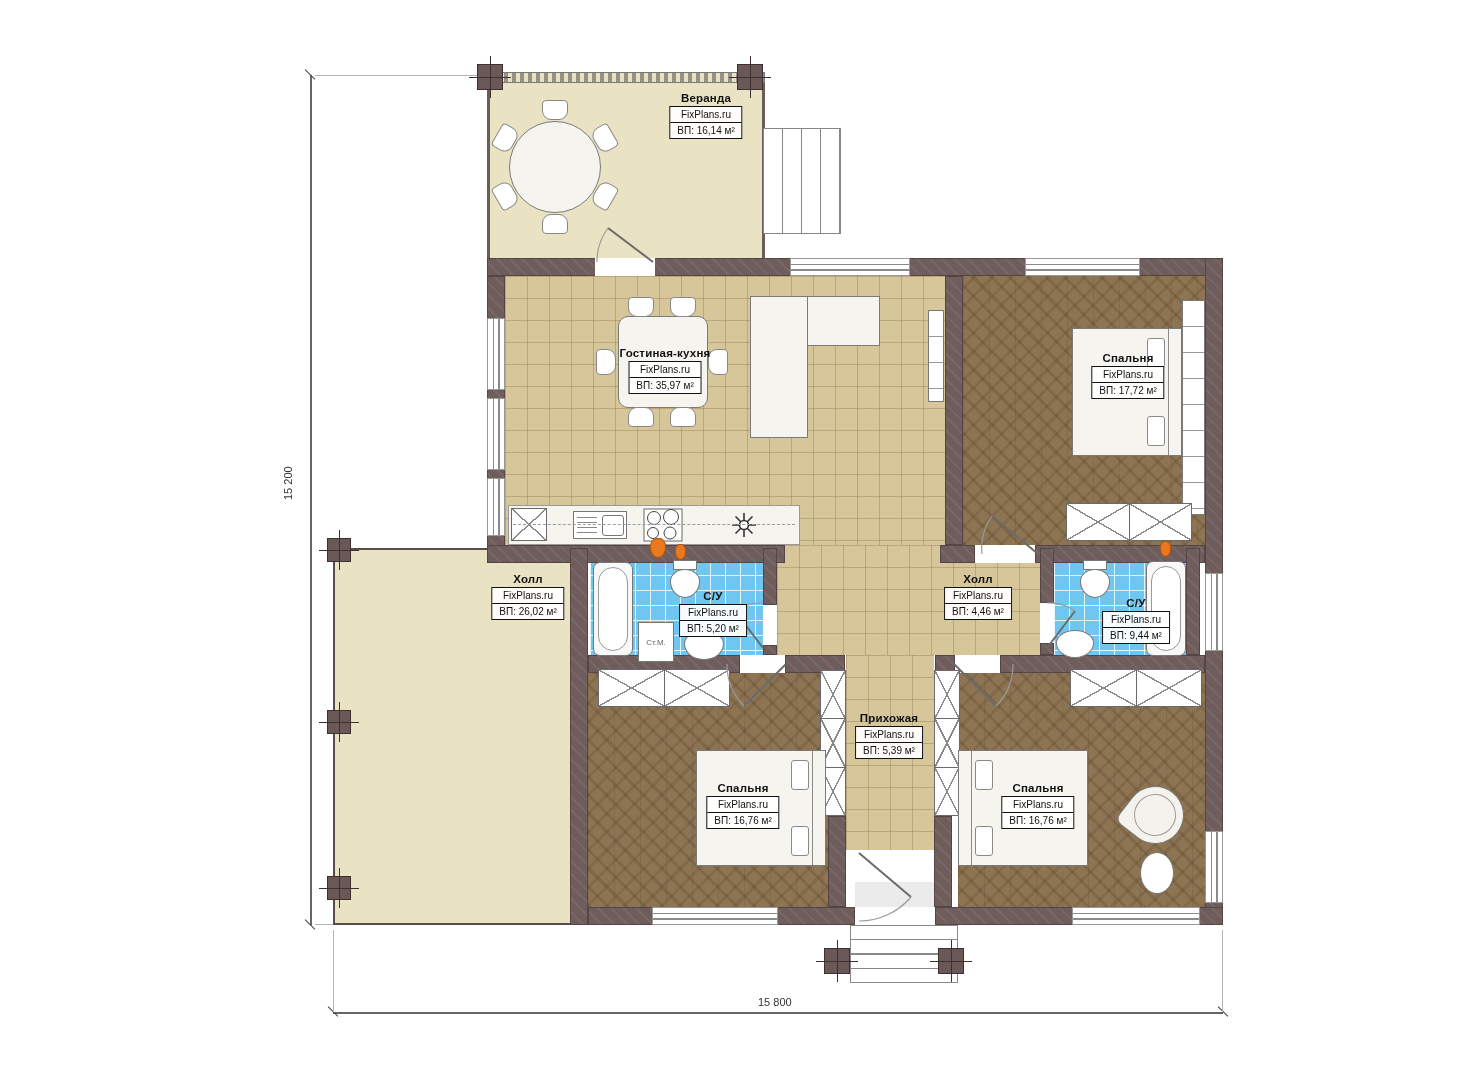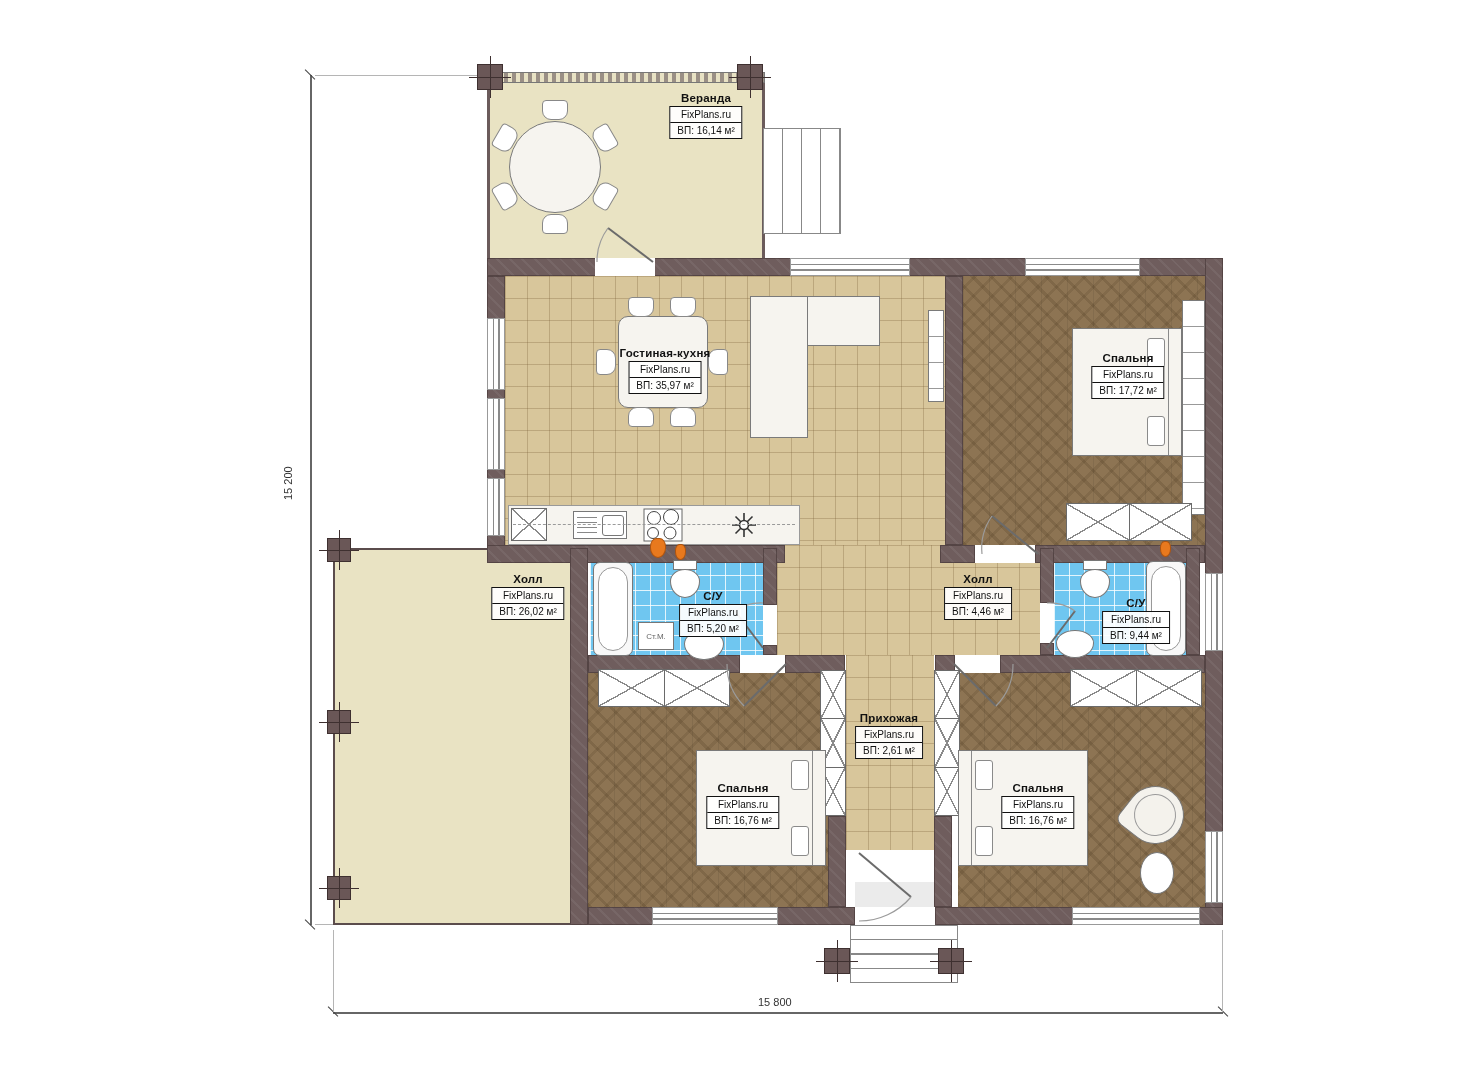--- a/index.html
+++ b/index.html
@@ -217,21 +217,21 @@
   <div class="xwrap" style="left:1066px;top:503px;width:126px;height:38px;">
     <div class="xcell"></div>
       <div class="xcell"></div>
   </div>
 
   <div class="tub" style="left:593px;top:562px;width:40px;height:94px;"></div>
   <div class="toilet" style="left:670px;top:560px;width:30px;height:38px;">
     <div class="tk"></div>
       <div class="bw"></div>
   </div>
-  <div class="wm" style="left:638px;top:622px;width:36px;height:28px;">
+  <div class="wm" style="left:638px;top:622px;width:36px;height:40px;">
     <span>Ст.М.</span>
   </div>
   <div class="sinkb" style="left:684px;top:630px;width:40px;height:30px;"></div>
 
   <div class="toilet" style="left:1080px;top:560px;width:30px;height:38px;">
     <div class="tk"></div>
       <div class="bw"></div>
   </div>
   <div class="sinkb" style="left:1056px;top:630px;width:38px;height:28px;"></div>
   <div class="tub" style="left:1146px;top:561px;width:40px;height:95px;"></div>
@@ -348,21 +348,21 @@
     <div class="rname">С/У</div>
     <div class="lbox">
         <div class="lbrand">FixPlans.ru</div>
     <div class="larea">ВП: 9,44 м²</div>
       </div>
   </div>
   <div class="rlabel" style="left:889px;top:712px;">
     <div class="rname">Прихожая</div>
     <div class="lbox">
         <div class="lbrand">FixPlans.ru</div>
-    <div class="larea">ВП: 2,61 м²</div>
+    <div class="larea">ВП: 5,39 м²</div>
       </div>
   </div>
   <div class="rlabel" style="left:743px;top:782px;">
     <div class="rname">Спальня</div>
     <div class="lbox">
         <div class="lbrand">FixPlans.ru</div>
     <div class="larea">ВП: 16,76 м²</div>
       </div>
   </div>
   <div class="rlabel" style="left:1038px;top:782px;">

